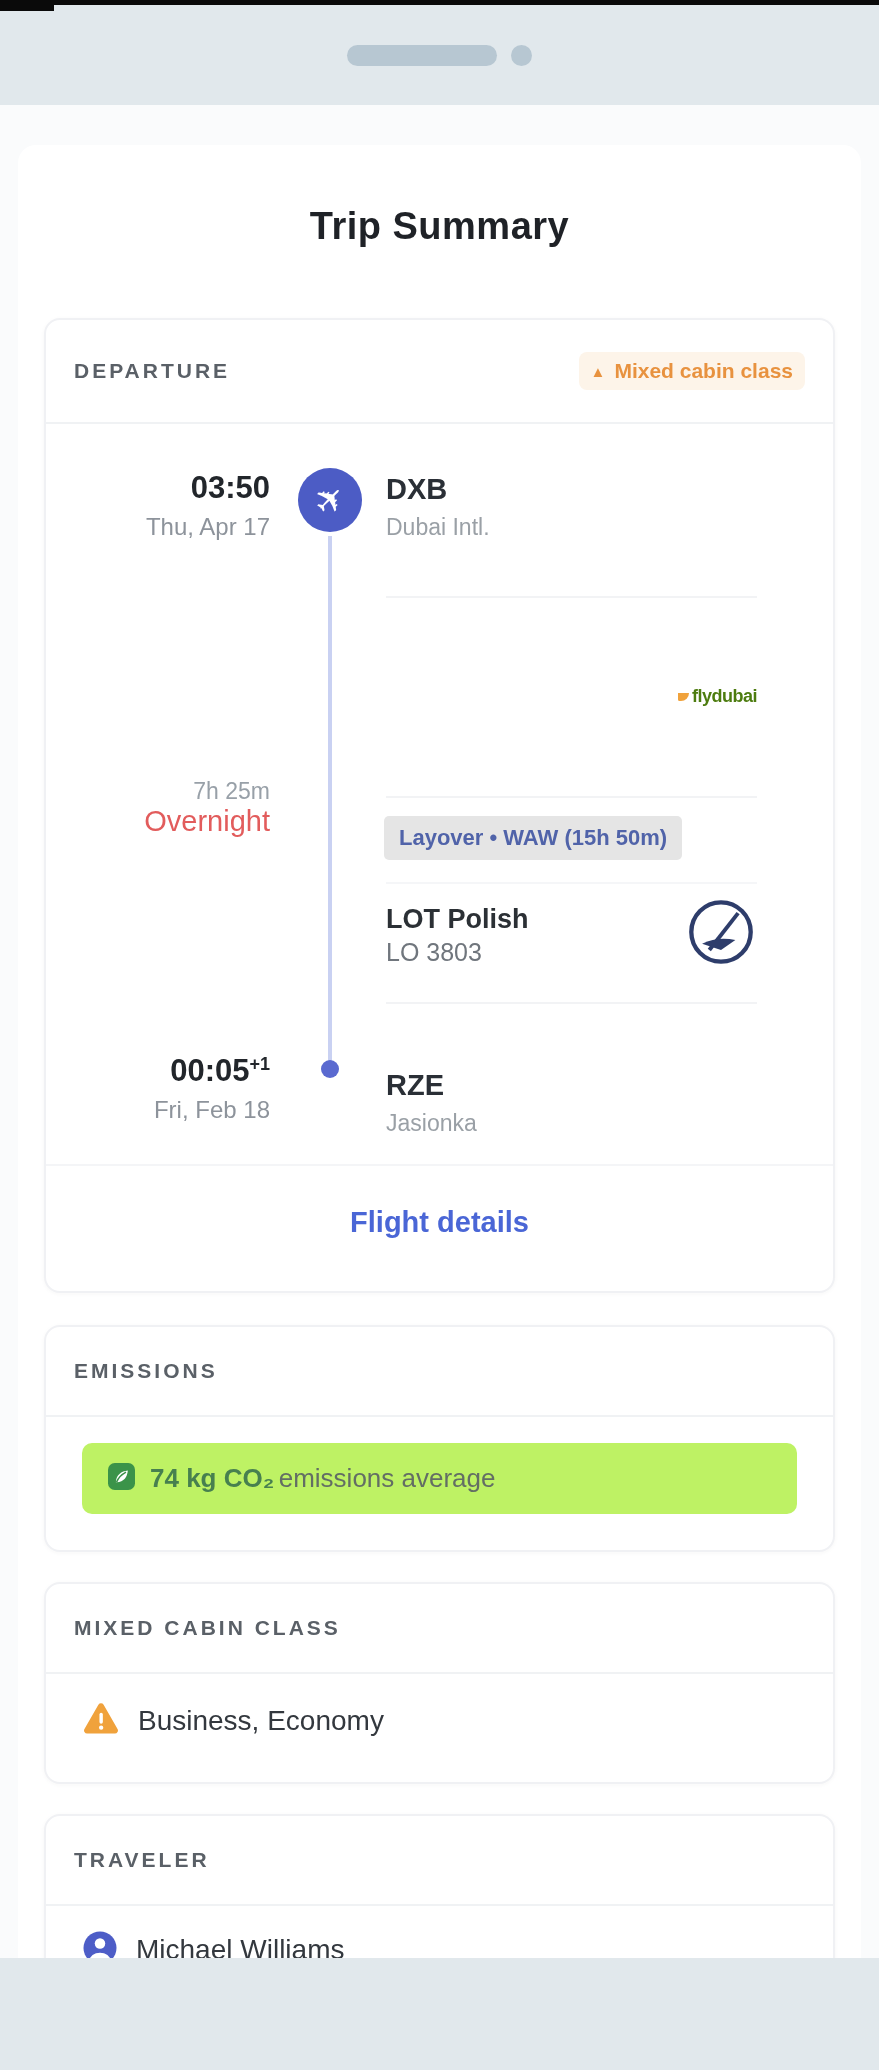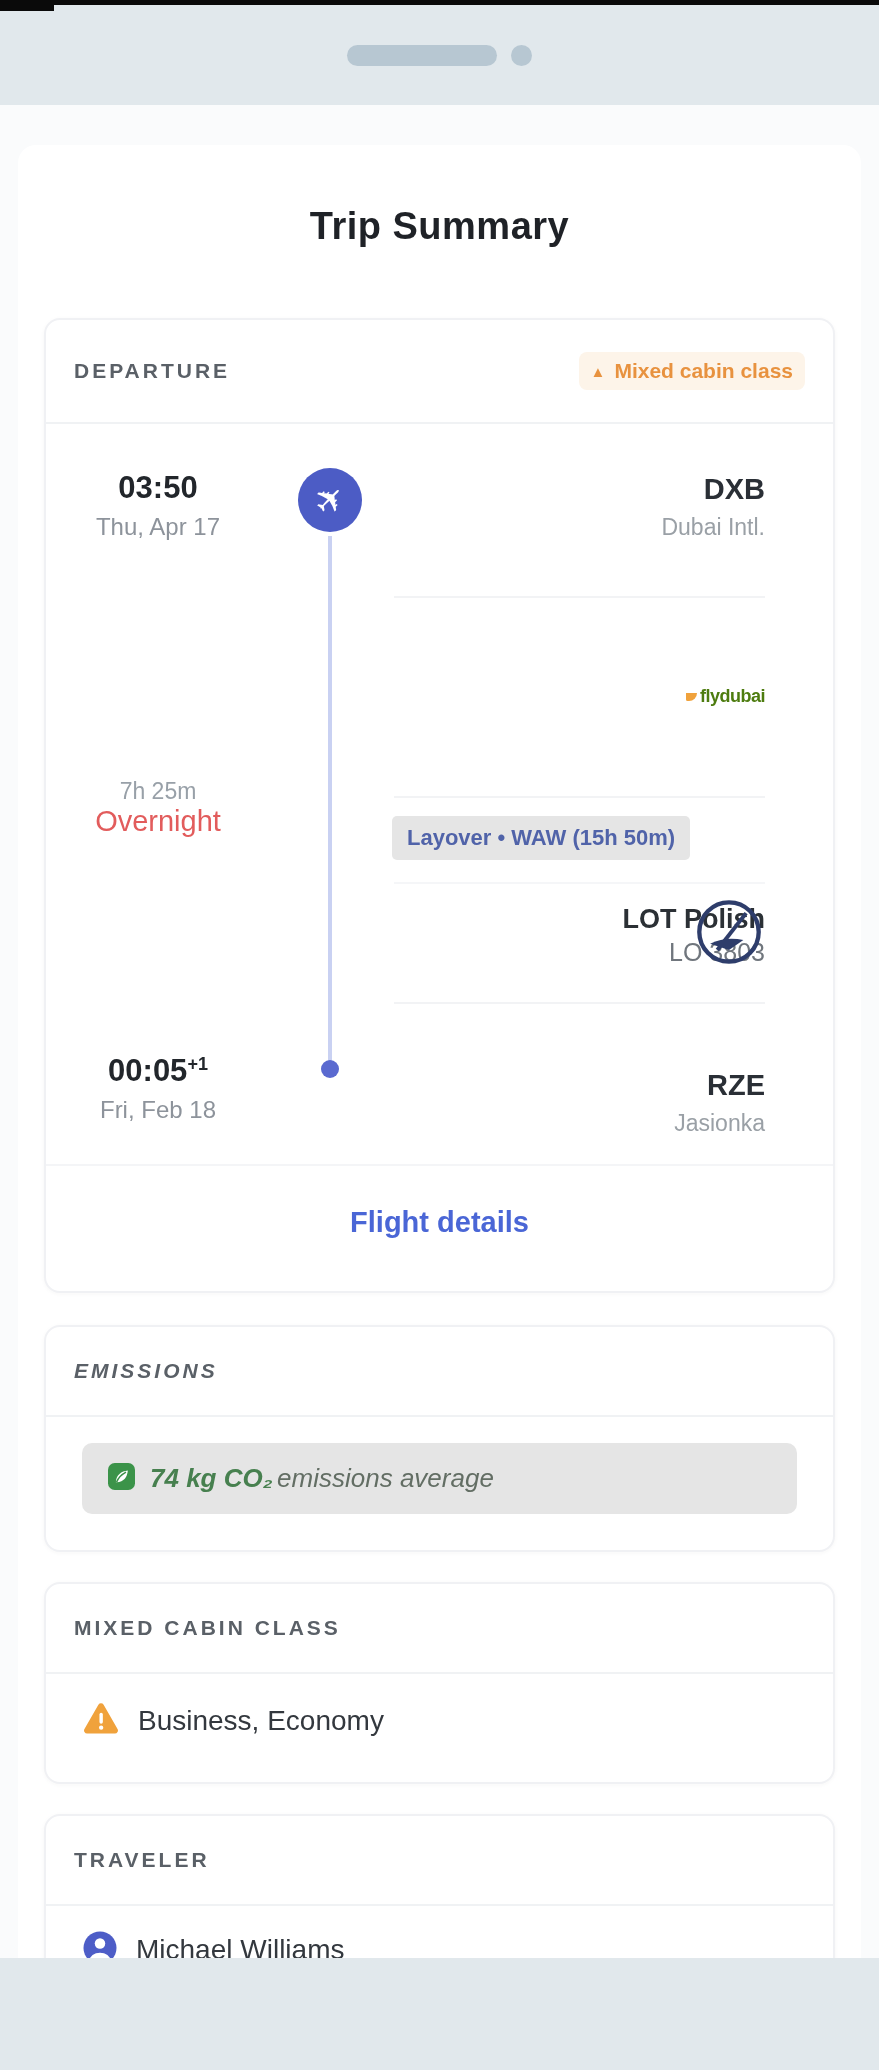--- a/index.html
+++ b/index.html
@@ -30,21 +30,21 @@
     padding-top:60px; text-align:center;
     font-size:38px; font-weight:700; color:#1f2227; letter-spacing:.5px;
   }
   
   .card {
     margin:0 26px; background:#fff;
     border:2px solid #f0f1f4; border-radius:16px;
     box-shadow:0 1px 4px rgba(40,50,60,.04);
   }
   .card-1 { margin-top:70px; }
-  .card-2 { margin-top:32px;font-style:italic; }
+  .card-2 { margin-top:32px; }
   .card-3 { margin-top:30px; }
   .card-4 { margin-top:30px; min-height:260px; }
   .card-header {
     display:flex; align-items:center; justify-content:space-between;
     padding:32px 28px;
   }
   .section-label {
     font-size:21px; font-weight:700; letter-spacing:3px; color:#5a6067;
   }
   .divider { height:2px; background:#f0f2f4; }
@@ -60,22 +60,22 @@
   .v-line   { position:absolute; left:282px; top:112px; width:4px; height:533px; background:#c9d1f2; }
   .plane-circle {
     position:absolute; left:252px; top:44px; width:64px; height:64px; border-radius:50%;
     background:#4c5cc5; display:flex; align-items:center; justify-content:center;
   }
   .plane-circle .plane { color:#fff; font-size:36px; transform:rotate(-45deg); line-height:1; }
   .arrive-dot {
     position:absolute; left:275px; top:636px; width:18px; height:18px; border-radius:50%;
     background:#5a6ad0;
   }
-  .tl-left  { position:absolute; left:0; width:224px; text-align:center; }
-  .tl-right { position:absolute; left:348px; width:371px;text-align:right; }
+  .tl-left  { position:absolute; left:0; width:224px; text-align:right; }
+  .tl-right { position:absolute; left:340px; width:371px; }
   .pos-depart { top:46px; }  .pos-mid { top:352px; } .pos-arrive { top:622px; }
   .time-big { font-size:31px; font-weight:700; color:#22262b; line-height:36px; }
   .time-sup { font-size:18px; font-weight:700; vertical-align:super; }
   .date-sub { font-size:24px; color:#8d939b; line-height:30px; margin-top:6px; }
   .dur-text { font-size:23px; color:#98a0a8; line-height:30px; }
   .overnight { font-size:29px; color:#e25c5c; font-weight:400; line-height:30px; }
   .rb { position:absolute; left:0; right:0; }
   .apt-code { font-size:29px; font-weight:700; color:#2a2f36; line-height:34px; }
   .apt-name { font-size:23px; color:#9aa0a6; line-height:30px; margin-top:6px; }
   .air-name { font-size:27px; font-weight:700; color:#2b3035; line-height:34px; }
@@ -95,21 +95,21 @@
   }
   .fd-swoosh { width:11px; height:8px; background:#f0a23c; border-radius:0 0 10px 2px; display:inline-block; }
   .lot-logo { position:absolute; right:0; top:472px; }
   .card1-footer { border-top:2px solid #f4f5f7; }
   .flight-details {
     display:block; text-align:center; padding:40px 0 52px;
     font-size:29px; font-weight:700; color:#4a66d6; text-decoration:none; cursor:pointer;
   }
   
   .eco-banner {
-    margin:26px 36px 36px; background:#e5e5e5; border-radius:10px;
+    margin:26px 36px 36px; background:#bef264; border-radius:10px;
     padding:20px 26px; display:flex; align-items:center; gap:15px;
   }
   .eco-strong { font-size:26px; font-weight:700; color:#47804f; }
   .eco-suffix { font-size:26px; color:#636e64; }
   
   .icon-row { display:flex; align-items:center; gap:18px; padding:28px 36px 42px; }
   .row-text { font-size:28px; color:#33383e; }
   .card-4 .icon-row { padding:24px 36px 40px; }
   
   .app-footer {

